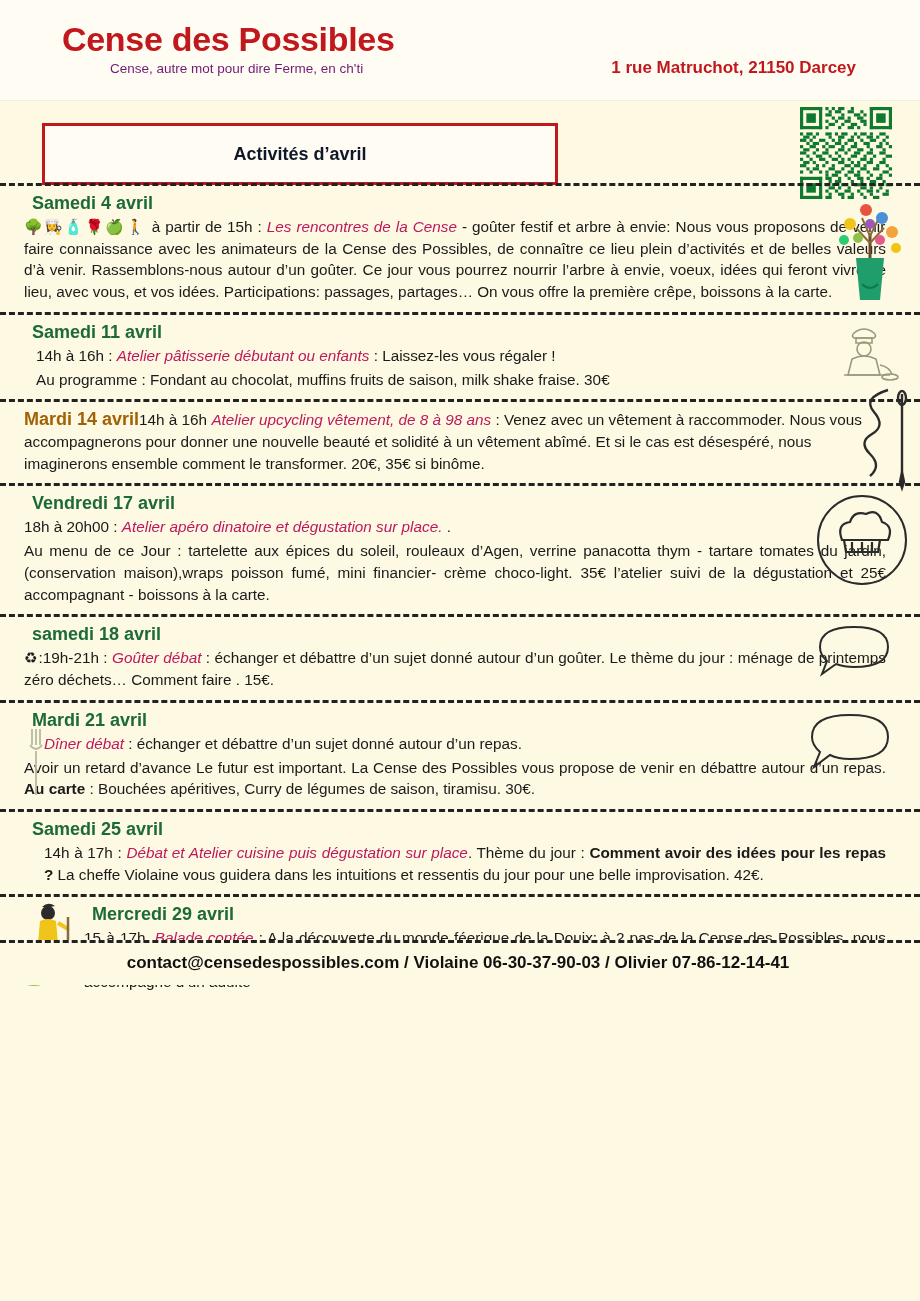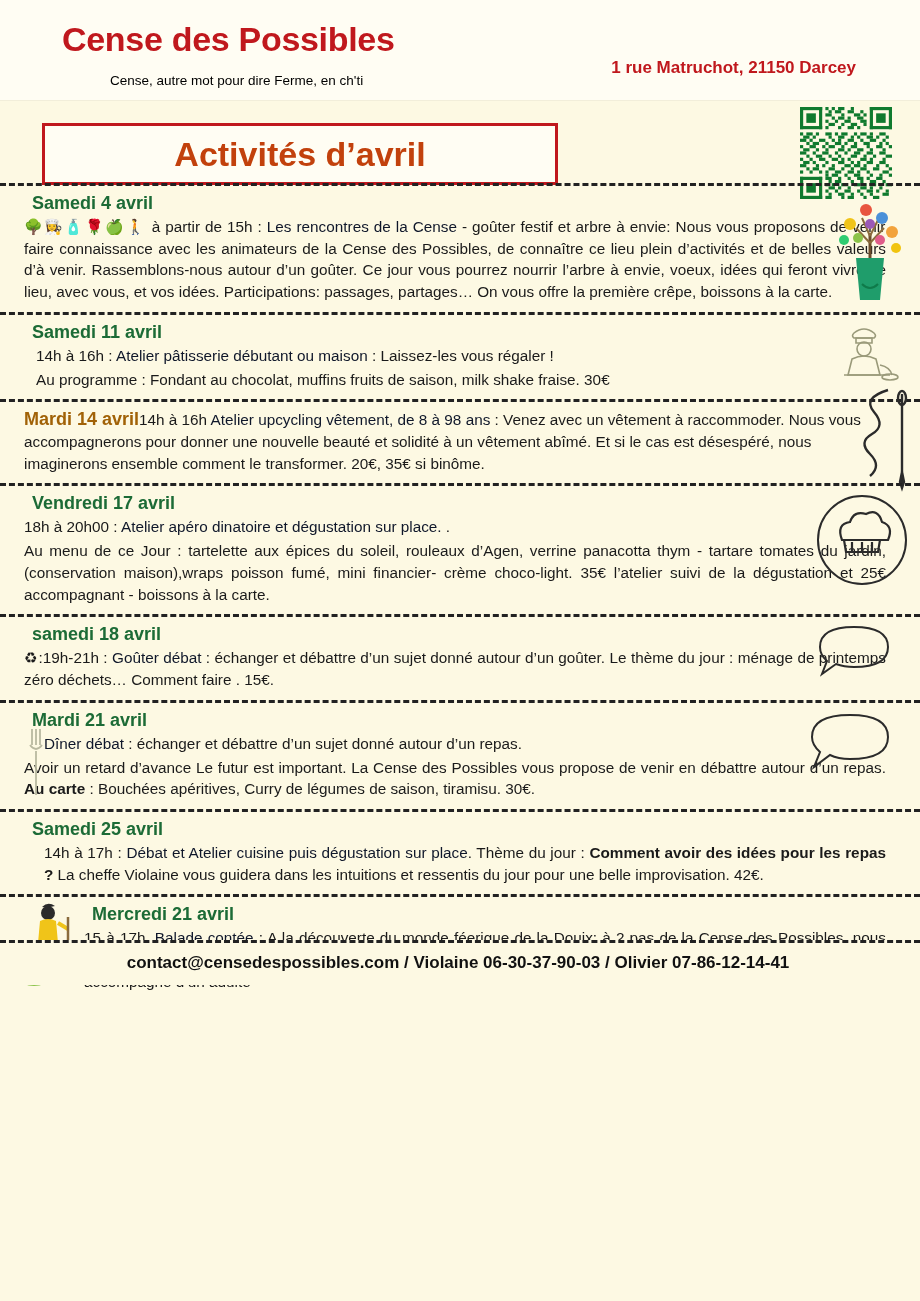--- a/index.html
+++ b/index.html
@@ -37,22 +37,22 @@
   }
   .brand-title {
     font-size: 34px;
     font-weight: bold;
     color: #c0181d;
     letter-spacing: -0.3px;
     line-height: 1.05;
   }
   .brand-sub {
     font-size: 13.5px;
-    color: #000000;
-    margin-top: 15px;
+    color: #701a75;
+    margin-top: 3px;
     padding-left: 48px;
   }
   .address {
     position: absolute;
     right: 64px;
     top: 58px;
     font-size: 17px;
     font-weight: bold;
     color: #c0181d;
     white-space: nowrap;
@@ -69,23 +69,23 @@
     top: 22px;
     width: 510px;
     height: 56px;
     border: 3px solid #c0181d;
     background: #fffdf3;
     display: flex;
     align-items: center;
     justify-content: center;
   }
   .title-box .t {
-    font-size: 34px;
+    font-size: 18px;
     font-weight: bold;
-    color: #c2410c;
+    color: #0f172a;
   }
   .qr {
     position: absolute;
     right: 28px;
     top: 6px;
     width: 92px;
     height: 92px;
   }
 
   .notes {
@@ -121,21 +121,21 @@
   .event-body {
     font-size: 15.3px;
     line-height: 1.42;
     text-align: justify;
     margin-top: 2px;
     padding-right: 4px;
   }
   .event-body.indent {
     padding-left: 12px;
   }
-  .red { color: #0f172a; }
+  .red { color: #be185d; font-style: italic; }
   .bold { font-weight: bold; }
   .emoji-run {
     font-size: 15px;
     letter-spacing: 1px;
   }
   .inline-head {
     font-size: 18px;
     font-weight: bold;
     color: #a16207;
   }
@@ -439,21 +439,21 @@
             <circle cx="40" cy="28" r="7"></circle>
             <path d="M28 38 q12 -6 24 0 l4 16 l-32 0 z"></path>
             <path d="M20 54 l46 0"></path>
             <path d="M56 44 q10 2 12 10"></path>
             <ellipse cx="66" cy="56" rx="8" ry="3"></ellipse>
           </g>
         </svg>
       </div>
       <div class="event-head">Samedi 11 avril</div>
       <div class="event-body indent">
-        <span>14h à 16h : </span><span class="red">Atelier pâtisserie débutant ou maison</span><span> : Laissez-les vous régaler !</span>
+        <span>14h à 16h : </span><span class="red">Atelier pâtisserie débutant ou enfants</span><span> : Laissez-les vous régaler !</span>
       </div>
       <div class="event-body indent">Au programme :  Fondant au chocolat, muffins fruits de saison, milk shake fraise. 30€</div>
     </div>
 
     <div class="event">
       <div class="art" style="top:-14px; right:6px; width:70px; height:110px;">
         <svg viewBox="0 0 70 110" width="70" height="110">
           <g stroke="#2b2b2b" stroke-width="2.4" fill="none">
             <path d="M44 2 q-26 8 -14 22 q12 14 -2 22 q-14 8 -2 20 q12 12 0 22"></path>
             <path d="M58 6 l0 78"></path>
@@ -535,21 +535,21 @@
           <path d="M20 42 l8 0 l-2 24 l-8 -2 z" fill="#3a7d44"></path>
           <path d="M30 42 l8 0 l4 22 l-8 2 z" fill="#3a7d44"></path>
           <path d="M16 64 l10 3 l-1 6 l-10 -3 z" fill="#2b2b2b"></path>
           <path d="M33 66 l9 -2 l2 6 l-10 2 z" fill="#2b2b2b"></path>
           <path d="M40 22 l10 6" stroke="#f0c419" stroke-width="4" fill="none"></path>
           <path d="M50 16 l0 56" stroke="#8a6b3c" stroke-width="2.5"></path>
           <ellipse cx="56" cy="74" rx="16" ry="8" fill="#8bc34a"></ellipse>
           <ellipse cx="16" cy="78" rx="14" ry="7" fill="#8bc34a"></ellipse>
         </svg>
       </div>
-      <div class="event-head">Mercredi 21 avril</div>
+      <div class="event-head">Mercredi 29 avril</div>
       <div class="event-body">
         <span>15 à 17h, </span><span class="red">Balade contée</span><span> : A la découverte du monde féerique de la Douix:  à 2 pas de la Cense des Possibles, nous parcourons les sentiers qui mènent à la résurgence de la Douix. 15€. Les enfants de moins de 12 ans doivent etre accompagné d’un adulte</span>
       </div>
     </div>
 
   </div>
 
   <div class="footer">
     <span>contact@censedespossibles.com / Violaine 06-30-37-90-03 / Olivier 07-86-12-14-41</span>
   </div>

